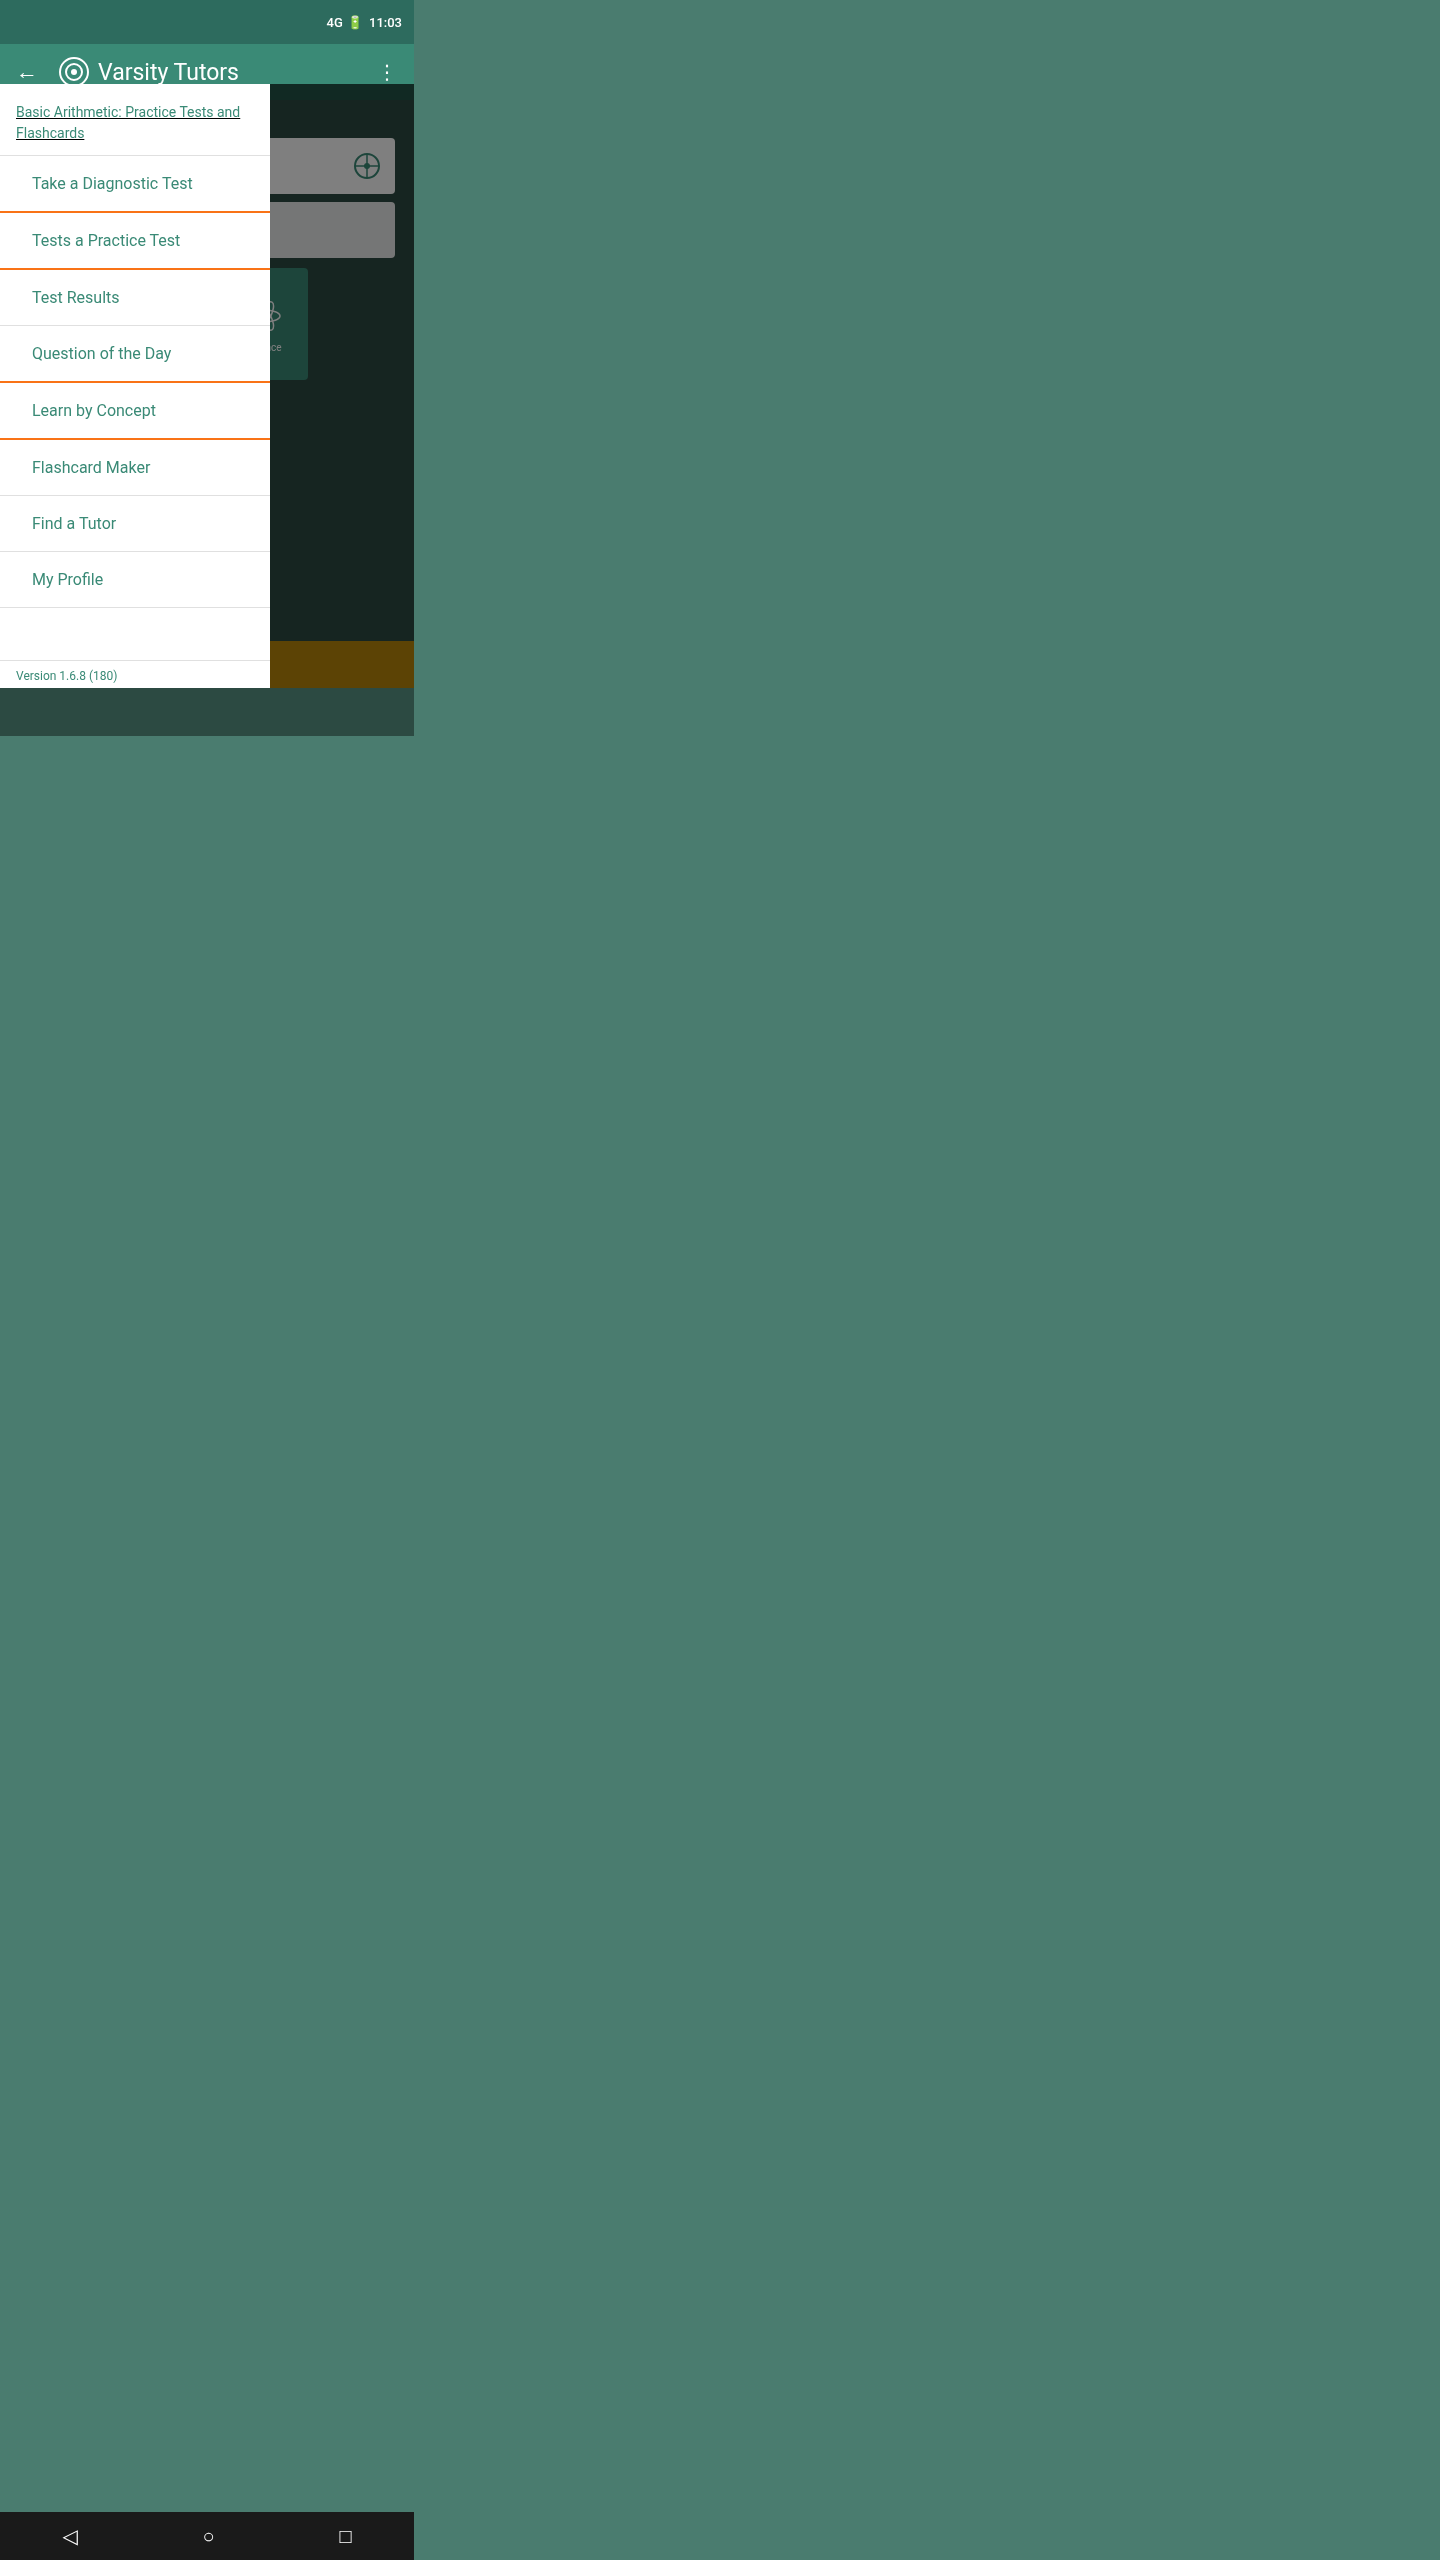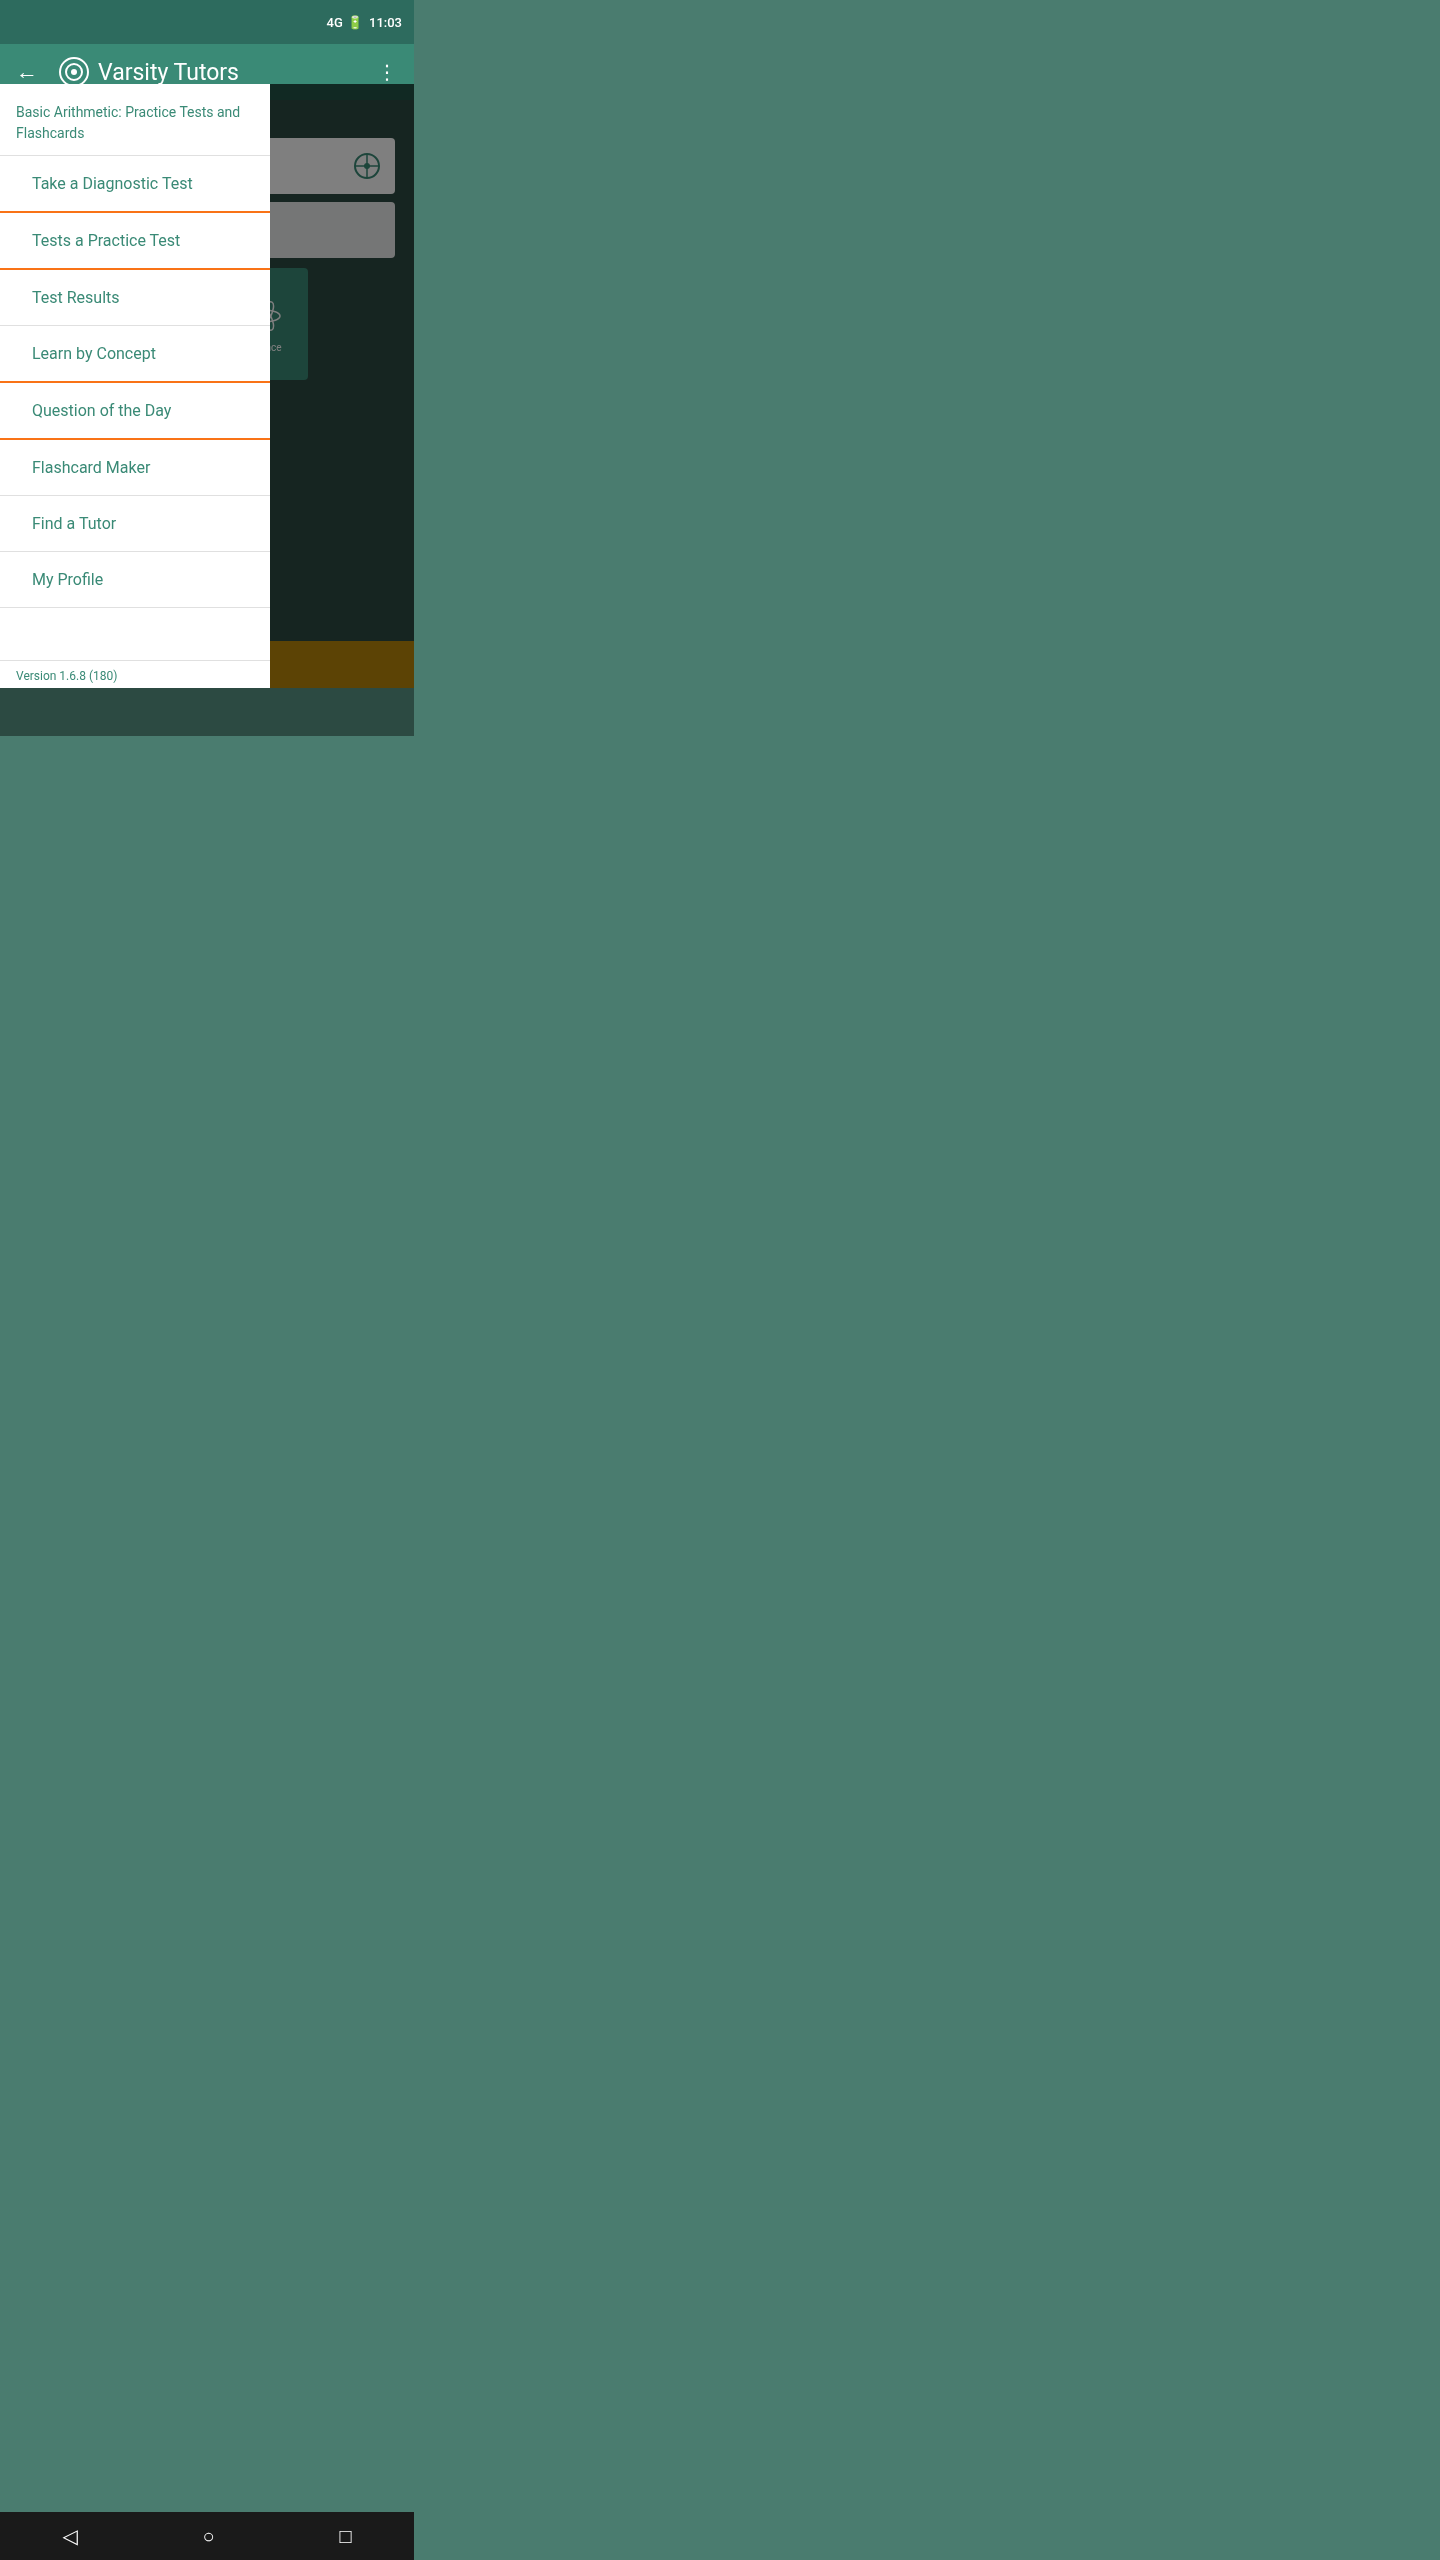--- a/index.html
+++ b/index.html
@@ -99,20 +99,21 @@
       background: white;
       z-index: 10;
       display: flex;
       flex-direction: column;
       overflow-y: auto;
     }
 
     .drawer-header {
       padding: 18px 16px 12px 16px;
       border-bottom: 1px solid #e0e0e0;
+      text-decoration: underline;
     }
 
     .drawer-header-text {
       color: #3a8a76;
       font-size: 14px;
       font-weight: 400;
       line-height: 1.4;
     }
 
     .drawer-section {
@@ -270,22 +271,22 @@
 and Flashcards</span>
   </div>
 
   <div class="drawer-section">
     <div class="drawer-item">Take a Diagnostic Test</div>
     <div class="drawer-item">Tests a Practice Test</div>
     <div class="drawer-item">Test Results</div>
   </div>
 
   <div class="drawer-section">
+    <div class="drawer-item">Question of the Day</div>
     <div class="drawer-item">Learn by Concept</div>
-    <div class="drawer-item">Question of the Day</div>
     <div class="drawer-item">Flashcard Maker</div>
   </div>
 
   <div class="drawer-section">
     <div class="drawer-item">Find a Tutor</div>
   </div>
 
   <div class="drawer-section">
     <div class="drawer-item">My Profile</div>
   </div>

